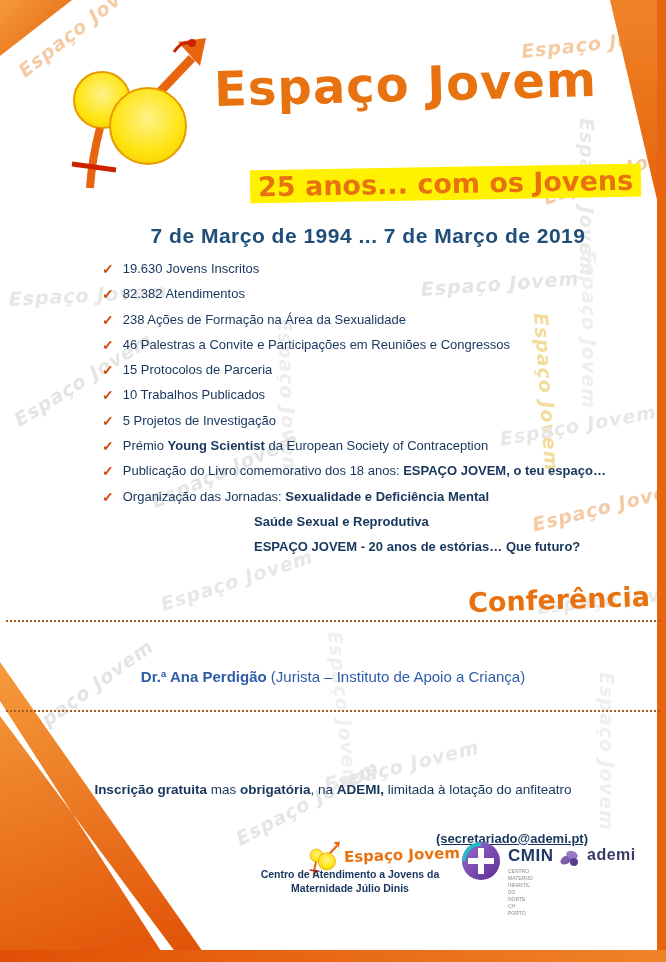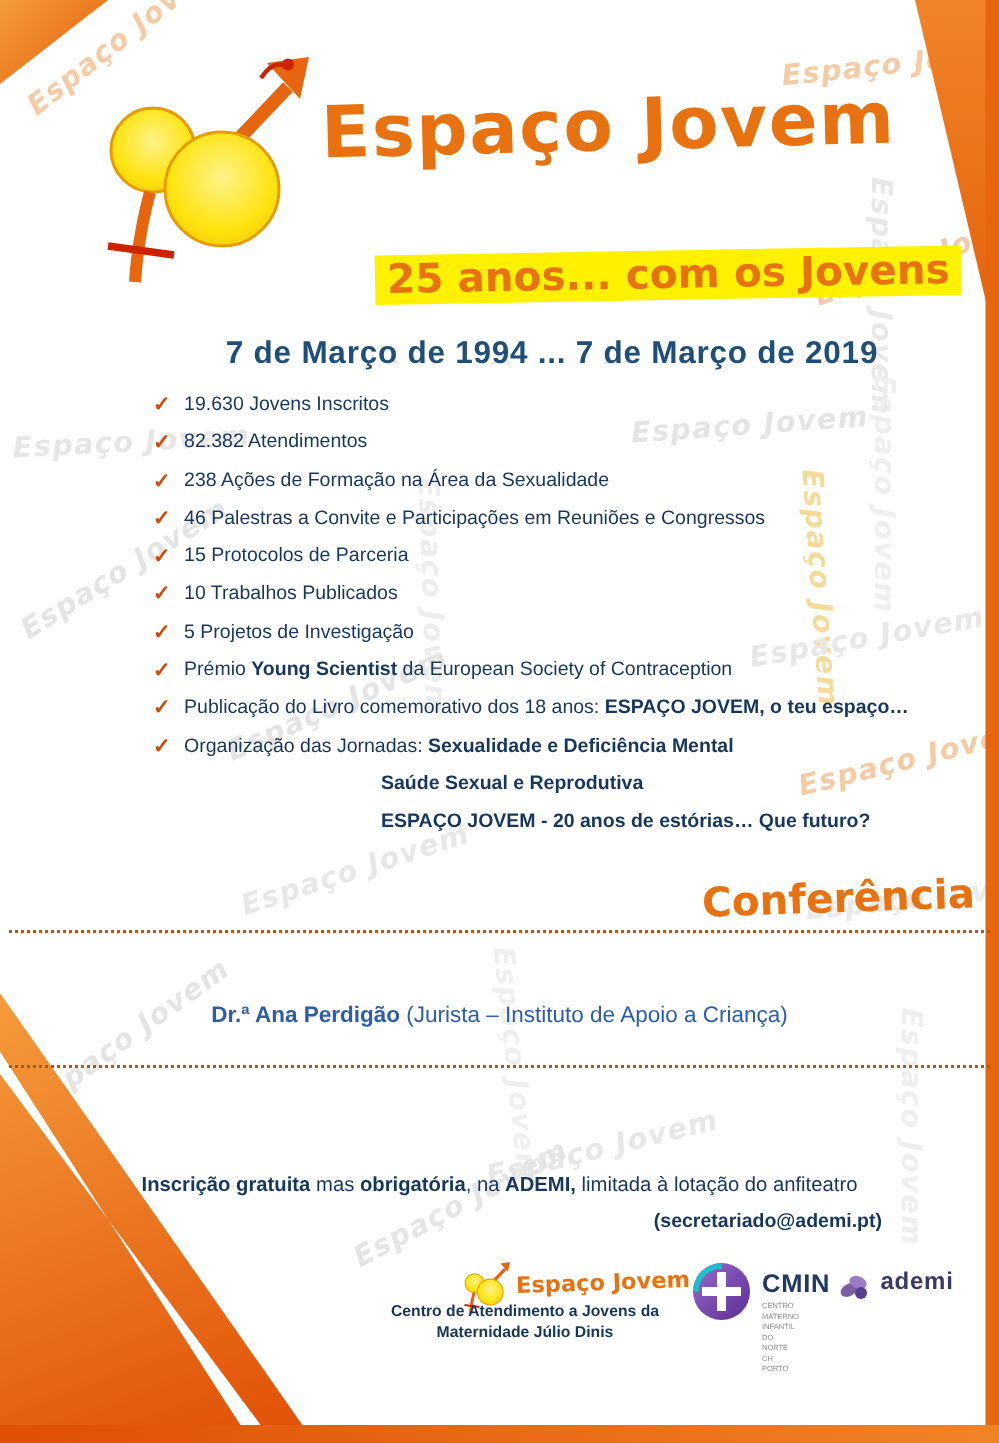--- a/index.html
+++ b/index.html
@@ -56,21 +56,21 @@
   .dotted-1 { top:620px; } .dotted-2 { top:710px; }
   .conf-title { position:absolute; left:0; right:0; top:638px; text-align:center;
                 color:#2e5da8; font-weight:bold; font-size:18px; }
   .conf-speaker { position:absolute; left:0; right:0; top:668px; text-align:center;
                   color:#2e5da8; font-size:15px; }
   .conf-speaker b { font-weight:bold; }
   .conf-datetime { position:absolute; left:0; right:30px; top:730px; text-align:right;
                    color:#7f7f7f; font-weight:bold; font-size:13px; }
   .inscription { position:absolute; left:0; right:0; top:782px; text-align:center;
                  color:#17365d; font-size:13.5px; }
-  .email { position:absolute; right:78px; top:806px; color:#17365d; font-weight:bold; font-size:13px; }
+  .email { position:absolute; right:78px; top:831px; color:#17365d; font-weight:bold; font-size:13px;text-decoration:underline; }
 
   
   .ft-ej-icon { position:absolute; left:306px; top:840px; }
   .ft-ej-label { position:absolute; left:344px; top:846px; font-size:15px; transform:rotate(-2deg); }
   .ft-ej-caption { position:absolute; left:228px; top:868px; width:244px; text-align:center;
                    color:#17365d; font-weight:bold; font-size:10.5px; line-height:1.3; }
   .ft-cmin { position:absolute; left:460px; top:838px; }
   .ft-cmin-icon { position:absolute; left:0; top:2px; }
   .ft-cmin-name { position:absolute; left:48px; top:8px; color:#1f3864; font-weight:bold;
                   font-size:17px; letter-spacing:.5px; }

